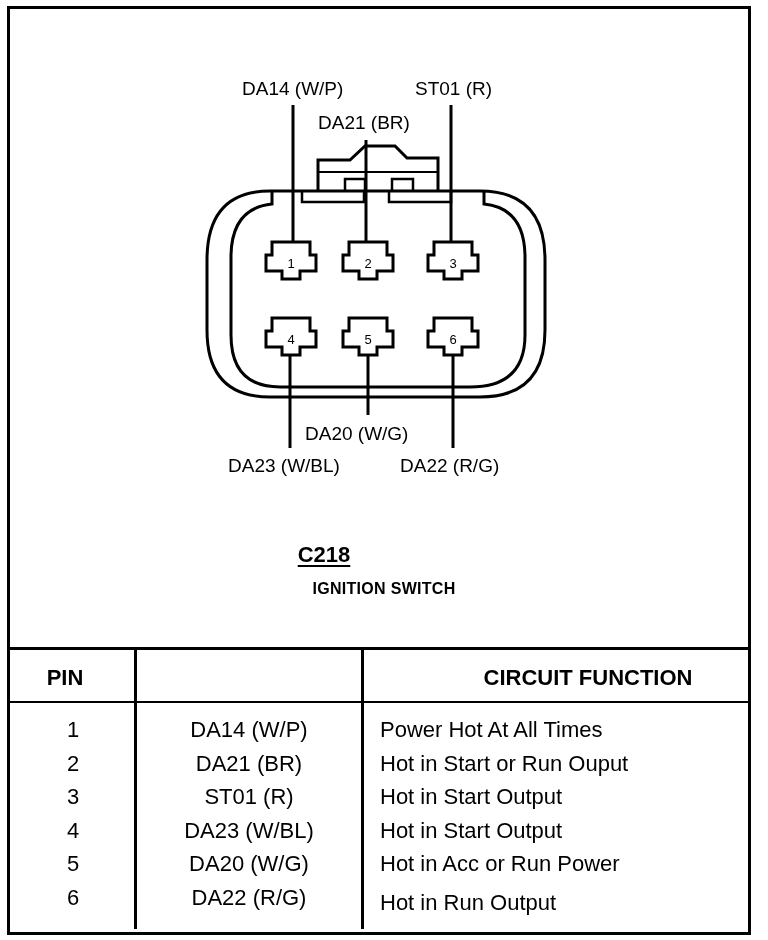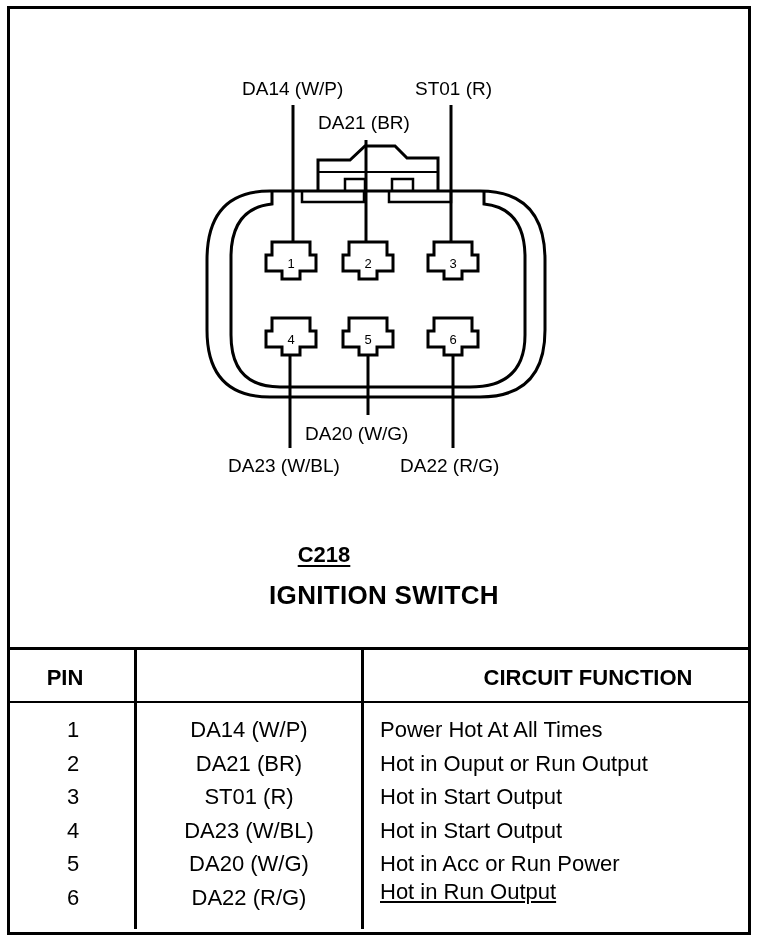--- a/index.html
+++ b/index.html
@@ -6,21 +6,21 @@
   body { width: 768px; height: 940px; position: relative; overflow: hidden;
          font-family: "Liberation Sans", sans-serif; color: #000; }
   #frame { position: absolute; left: 7px; top: 6px; width: 738px; height: 923px;
            border: 3px solid #000; box-sizing: content-box; }
   #diagram { position: absolute; left: 0; top: 0; width: 768px; height: 650px; }
   .wire-label { position: absolute; font-size: 19px; white-space: nowrap; }
   #connector-id { position: absolute; left: 0; width: 648px; top: 542px; text-align: center;
                   font-size: 22px; font-weight: bold; }
   #connector-id span { text-decoration: underline; text-underline-offset: 3px; }
   #connector-name { position: absolute; left: 0; width: 768px; top: 580px; text-align: center;
-                    font-size: 26px; font-weight: bold; letter-spacing: 0.3px; }
+                    font-size: 16px; font-weight: bold; letter-spacing: 0.3px; }
   #table { position: absolute; left: 10px; top: 647px; width: 738px; height: 282px; }
   .hline { position: absolute; left: 0; width: 738px; background: #000; }
   .vline { position: absolute; top: 0; width: 3px; height: 282px; background: #000; }
   .th { position: absolute; top: 18px; font-size: 22px; font-weight: bold; text-align: center; }
   .cell { position: absolute; font-size: 22px; white-space: nowrap; }
   .pin-cell { left: 0; width: 126px; text-align: center; }
   .circ-cell { left: 126px; width: 226px; text-align: center; }
   .func-cell { left: 370px; text-align: right; }
   svg text { font-family: "Liberation Sans", sans-serif; }
 </style>
@@ -90,36 +90,36 @@
 
   <div id="rows">
       <div>
         <div class="cell pin-cell" style="top: 70px;">1</div>
         <div class="cell circ-cell" style="top: 70px;">DA14 (W/P)</div>
         <div class="cell func-cell" style="top: 70px;">Power Hot At All Times</div>
       </div>
       <div>
         <div class="cell pin-cell" style="top: 103.5px;">2</div>
         <div class="cell circ-cell" style="top: 103.5px;">DA21 (BR)</div>
-        <div class="cell func-cell" style="top: 103.5px;">Hot in Ouput or Run Output</div>
+        <div class="cell func-cell" style="top: 103.5px;">Hot in Start or Run Ouput</div>
       </div>
       <div>
         <div class="cell pin-cell" style="top: 137px;">3</div>
         <div class="cell circ-cell" style="top: 137px;">ST01 (R)</div>
         <div class="cell func-cell" style="top: 137px;">Hot in Start Output</div>
       </div>
       <div>
         <div class="cell pin-cell" style="top: 170.5px;">4</div>
         <div class="cell circ-cell" style="top: 170.5px;">DA23 (W/BL)</div>
         <div class="cell func-cell" style="top: 170.5px;">Hot in Start Output</div>
       </div>
       <div>
         <div class="cell pin-cell" style="top: 204px;">5</div>
         <div class="cell circ-cell" style="top: 204px;">DA20 (W/G)</div>
         <div class="cell func-cell" style="top: 204px;">Hot in Acc or Run Power</div>
       </div>
       <div>
         <div class="cell pin-cell" style="top: 237.5px;">6</div>
         <div class="cell circ-cell" style="top: 237.5px;">DA22 (R/G)</div>
-        <div class="cell func-cell" style="top: 232px; text-decoration: underline;">Hot in Run Output</div>
+        <div class="cell func-cell" style="top: 243px;">Hot in Run Output</div>
       </div>
     </div>
 </div>
 
 </body></html>

